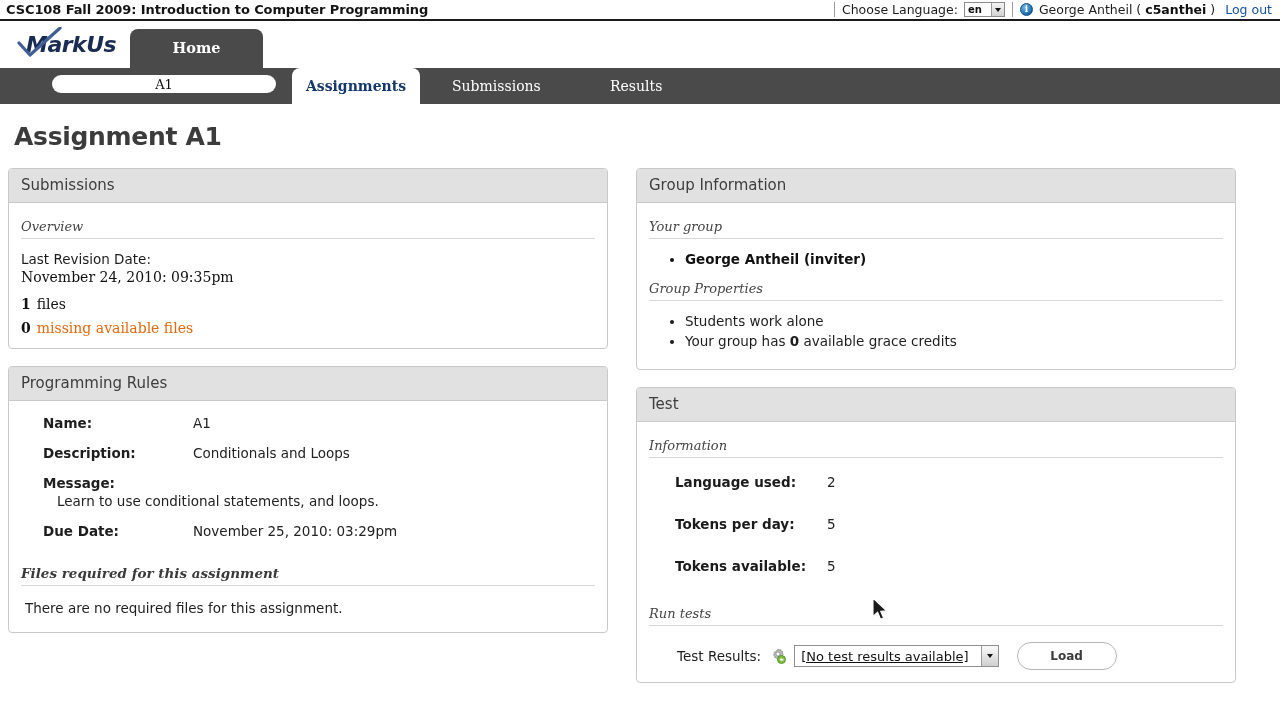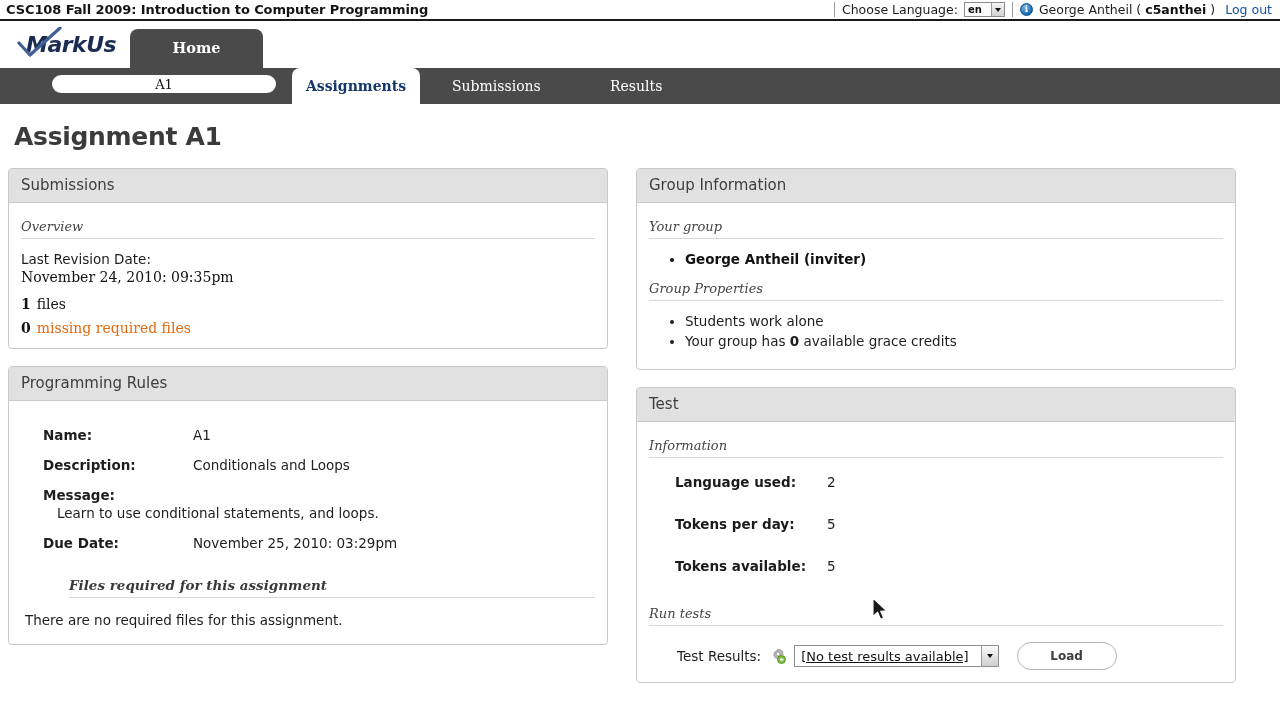--- a/index.html
+++ b/index.html
@@ -215,21 +215,21 @@
     color: #111;
   }
   .ov-count b { font-weight: bold; margin-right: 6px; }
   .ov-missing { margin-top: 8px; font-family: "DejaVu Serif", serif; font-size: 14px; }
   .ov-missing b { font-weight: bold; color: #111; margin-right: 6px; }
   .ov-missing a { color: #e2690f; text-decoration: none; }
 
   
   .rule-row {
     display: flex;
-    margin: 12px 0 14px 22px;
+    margin: 0 0 14px 22px;
     font-size: 13.5px;
   }
   .rule-key {
     width: 150px;
     flex: 0 0 150px;
     font-weight: bold;
     color: #1e1e1e;
   }
   .rule-val { color: #222; }
   .rule-block { margin: 0 0 14px 22px; font-size: 13.5px; }
@@ -364,21 +364,21 @@
     <div class="panel">
       <div class="panel-header">Submissions</div>
       <div class="panel-body">
         <div class="section-label">Overview</div>
         <div class="ov-line">Last Revision Date:</div>
         <div class="ov-date">November 24, 2010: 09:35pm</div>
         <div class="ov-count">
           <b>1</b><span>files</span>
         </div>
         <div class="ov-missing">
-          <b>0</b><a href="#">missing required files</a>
+          <b>0</b><a href="#">missing available files</a>
         </div>
       </div>
     </div>
 
     <div class="panel">
       <div class="panel-header">Programming Rules</div>
       <div class="panel-body" style="padding-top:14px;">
 
         <div class="rule-row">
           <div class="rule-key">Name:</div>
@@ -393,21 +393,21 @@
         <div class="rule-block">
           <div class="rule-key">Message:</div>
           <div class="rule-sub">Learn to use conditional statements, and loops.</div>
         </div>
 
         <div class="rule-row" style="margin-bottom:6px;">
           <div class="rule-key">Due Date:</div>
           <div class="rule-val">November 25, 2010: 03:29pm</div>
         </div>
 
-        <div class="section-label strong" style="margin-top:20px; margin-bottom:12px;margin-left:48px;">Files required for this assignment</div>
+        <div class="section-label strong" style="margin-top:20px; margin-bottom:12px;">Files required for this assignment</div>
         <div class="plain-text">There are no required files for this assignment.</div>
       </div>
     </div>
 
   </div>
 
   <div id="col-right">
 
     <div class="panel">
       <div class="panel-header">Group Information</div>

